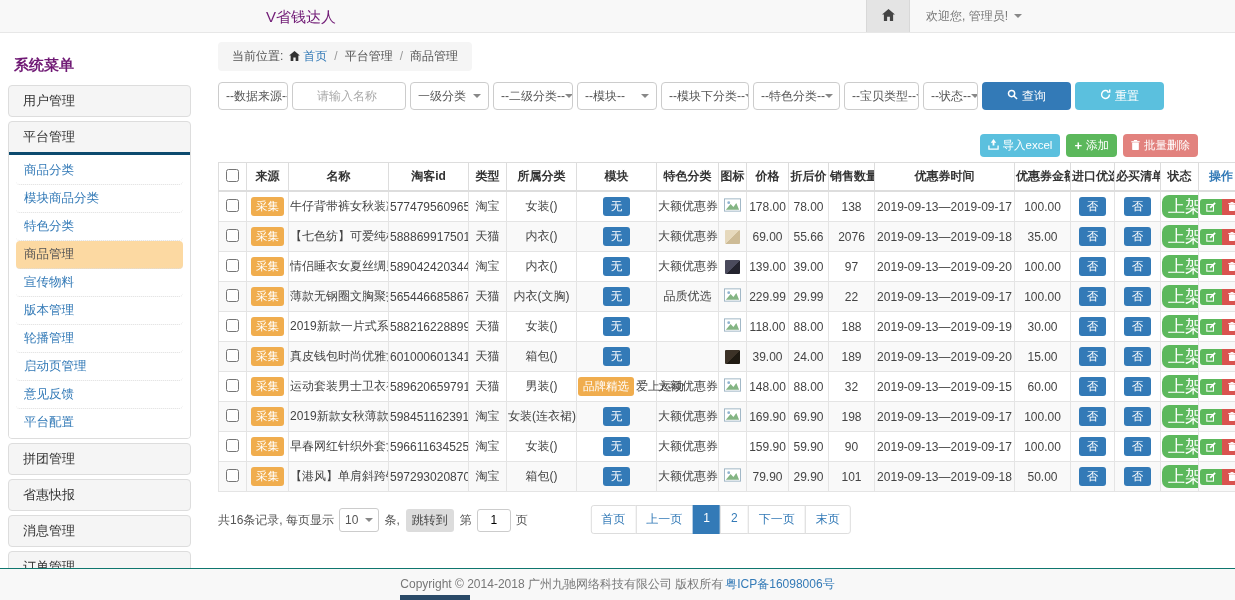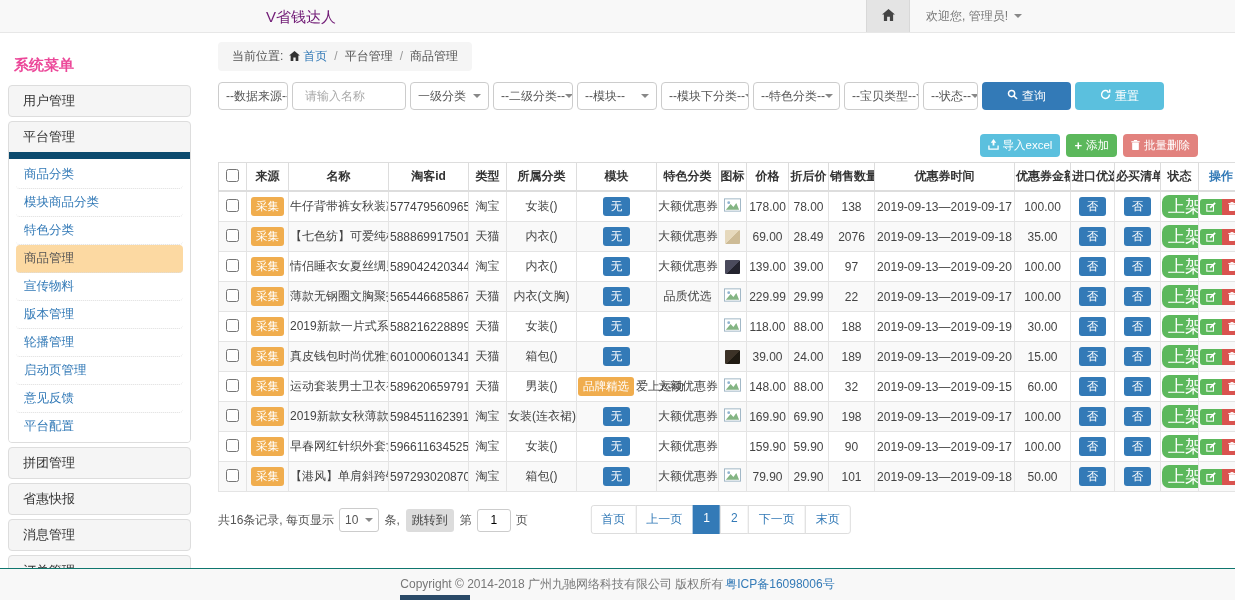--- a/index.html
+++ b/index.html
@@ -11,39 +11,39 @@
   .navbar { position:absolute; top:0; left:0; right:0; height:33px; background:#f8f8f8; border-bottom:1px solid #e7e7e7; z-index:4; }
   .brand { position:absolute; left:266px; top:8px; font-size:15px; color:#701a75; }
   .nav-user { position:absolute; left:866px; top:0; height:32px; display:flex; align-items:center; }
   .home-btn { width:44px; height:32px; background:#e4e4e4; border-left:1px solid #d8d8d8; border-right:1px solid #d8d8d8;
               display:flex; align-items:center; justify-content:center; color:#444; cursor:pointer; }
   .welcome { margin-left:16px; color:#777; display:flex; align-items:center; gap:6px; cursor:pointer; }
   .caret { width:0; height:0; border-left:4px solid transparent; border-right:4px solid transparent; border-top:4px solid #888; display:inline-block; }
 
   
   .sidebar { position:absolute; left:8px; top:44px; width:183px; z-index:1; }
-  .side-title { color:#ec4899; font-weight:bold; font-size:15px; padding:12px 6px 10px; }
+  .side-title { color:#701a75; font-weight:bold; font-size:15px; padding:12px 6px 10px; }
   .panel { border:1px solid #ddd; border-radius:4px; background:#f5f5f5; margin-bottom:4px; overflow:hidden; }
   .panel-heading { padding:6px 14px; color:#333; font-size:13px; cursor:pointer; }
-  .submenu { background:#fff; border-top:7px solid #0c4a6e; padding:2px 7px; }
+  .submenu { background:#fff; border-top:3px solid #0c4a6e; padding:2px 7px; }
   .sub-item { padding:5px 8px; color:#337ab7; border-bottom:1px dotted #ddd; cursor:pointer; border-radius:4px; font-size:12.5px; }
   .sub-item:last-child { border-bottom:none; }
   .sub-item.active { background:#fcd9a2; color:#555; }
 
   
   .main { position:absolute; left:218px; top:42px; width:1005px; z-index:2; }
   .breadcrumb { display:inline-block; background:#f5f5f5; border-radius:4px; padding:6px 14px; color:#555; }
   .breadcrumb .blink { color:#337ab7; cursor:pointer; }
   .breadcrumb .sep { margin:0 7px; color:#999; }
   .bc-home { color:#333; margin:0 3px 0 6px; vertical-align:-1px; }
 
   .filters { display:flex; gap:4px; margin-top:11px; align-items:center; }
   .selbox { height:28px; border:1px solid #ccc; border-radius:4px; background:#fff; display:flex; align-items:center;
             justify-content:space-between; padding:0 7px; color:#555; cursor:pointer; white-space:nowrap; overflow:hidden; flex:none; }
-  .txt-input { height:28px; border:1px solid #ccc; border-radius:4px; padding:0 12px; color:#333; flex:none; font-size:12px; }
+  .txt-input { height:28px; border:1px solid #ccc; border-radius:4px; padding:0 24px; color:#333; flex:none; font-size:12px; }
   .txt-input::placeholder { color:#aaa; }
   .btn { border:none; border-radius:4px; color:#fff; height:28px; padding:0 25px; font-size:12px;
          display:inline-flex; align-items:center; gap:4px; cursor:pointer; flex:none; }
   .btn-primary { background:#337ab7; }
   .btn-info    { background:#5bc0de;justify-content:flex-end; }
   .btn-success { background:#5cb85c; }
   .btn-danger-light { background:#e2827e; }
   .toolbar { display:flex; justify-content:flex-end; gap:6px; margin-top:24px; margin-right:25px; }
   .toolbar .btn { height:23px; font-size:11.5px; padding:0 8px; }
 
@@ -313,21 +313,21 @@
             <td><input type="checkbox" style=""></td>
             <td><span class="b-orange">采集</span></td>
             <td>【七色纺】可爱纯棉家...</td>
             <td>588869917501</td>
             <td>天猫</td>
             <td>内衣()</td>
             <td class="mod-cell"><span class="b-blue">无</span></td>
             <td>大额优惠券</td>
             <td><span class="thumb t-beige"></span></td>
             <td>69.00</td>
-            <td>28.49</td>
+            <td>55.66</td>
             <td>2076</td>
             <td>2019-09-13—2019-09-18</td>
             <td>35.00</td>
             <td><span class="b-blue">否</span></td>
             <td><span class="b-blue">否</span></td>
             <td><span class="b-green">上架</span></td>
             <td><span class="ops">
                 <span class="op-edit">
                   <svg width="10" height="10" viewBox="0 0 12 12" fill="none" stroke="#fff" stroke-width="1.3">
                     <rect x="1" y="3" width="8" height="8"></rect>

